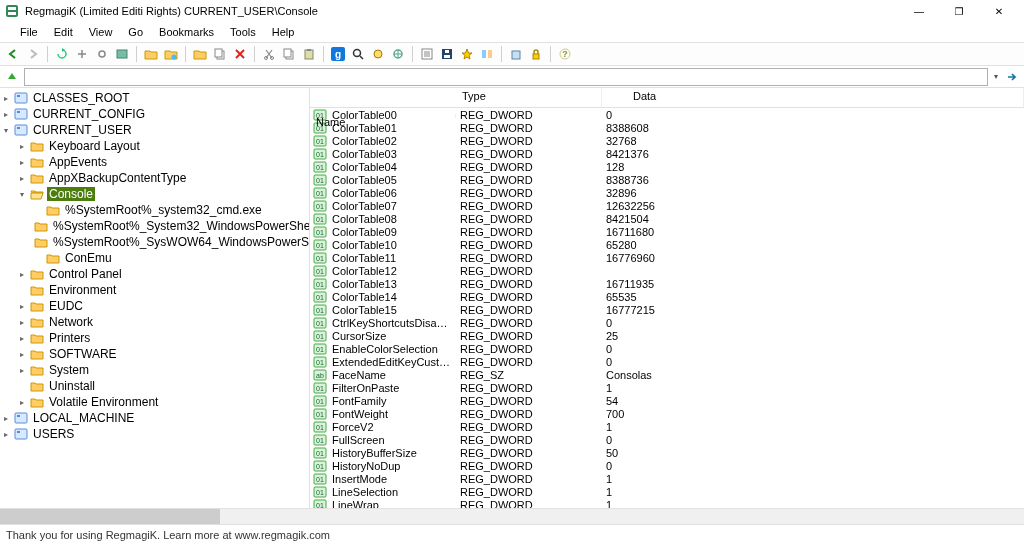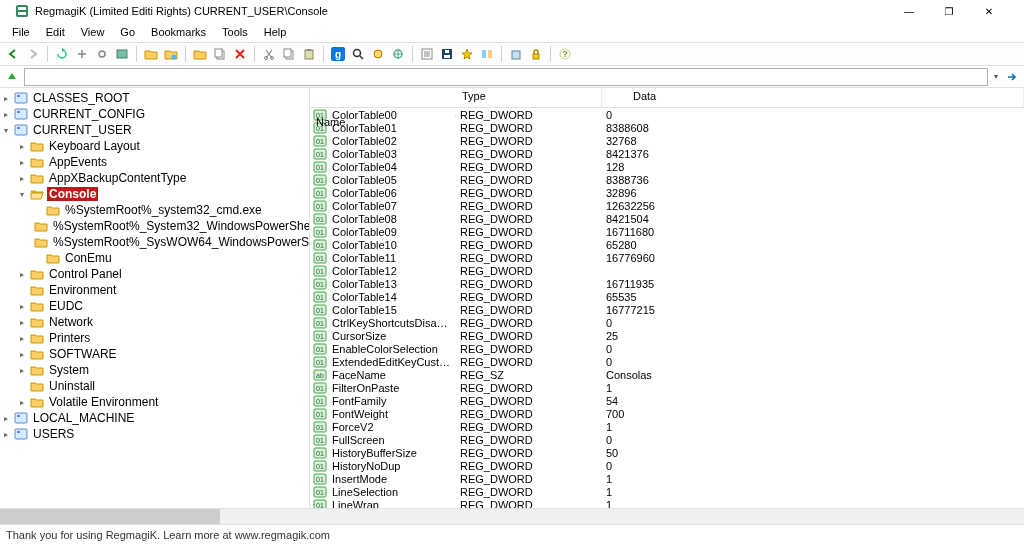--- a/index.html
+++ b/index.html
@@ -13,42 +13,42 @@
     height: 545px;
     overflow: hidden;
     display: flex;
     flex-direction: column;
   }
   
   .titlebar {
     height: 22px;
     display: flex;
     align-items: center;
-    padding: 0 15px;
+    padding: 0 5px;
     background: #fff;
   }
   .titlebar .app-icon {
     width: 14px; height: 14px;
     margin-right: 6px;
     display: inline-block;
   }
   .titlebar .title-text { flex: 1; font-size: 11px; color: #000; }
   .titlebar .win-controls { display: flex; gap: 0; }
   .titlebar .win-btn {
     width: 40px; height: 22px;
     display: flex; align-items: center; justify-content: center;
     font-family: "Segoe UI Symbol", sans-serif;
     font-size: 10px;
   }
   
   .menubar {
     height: 20px;
     display: flex;
     align-items: center;
-    padding: 0 4px;
+    padding: 0 12px;
     gap: 0;
   }
   .menubar .menu-item {
     padding: 2px 8px;
     font-size: 11px;
   }
   
   .toolbar {
     height: 24px;
     display: flex;
@@ -133,23 +133,22 @@
   .tree .node-icon {
     width: 14px; height: 14px;
     margin-right: 3px;
     display: inline-flex; align-items: center; justify-content: center;
   }
   .tree .node-label {
     padding: 0 2px;
     font-size: 12px;
   }
   .tree .node-label.selected {
-    background: #b91c1c;
+    background: #4d7c0f;
     color: #fff;
-    font-weight: bold;
   }
   
   .list-header {
     display: flex;
     height: 20px;
     border-bottom: 1px solid #e1e1e1;
     background: #fff;
     position: sticky;
     top: 0;
   }

